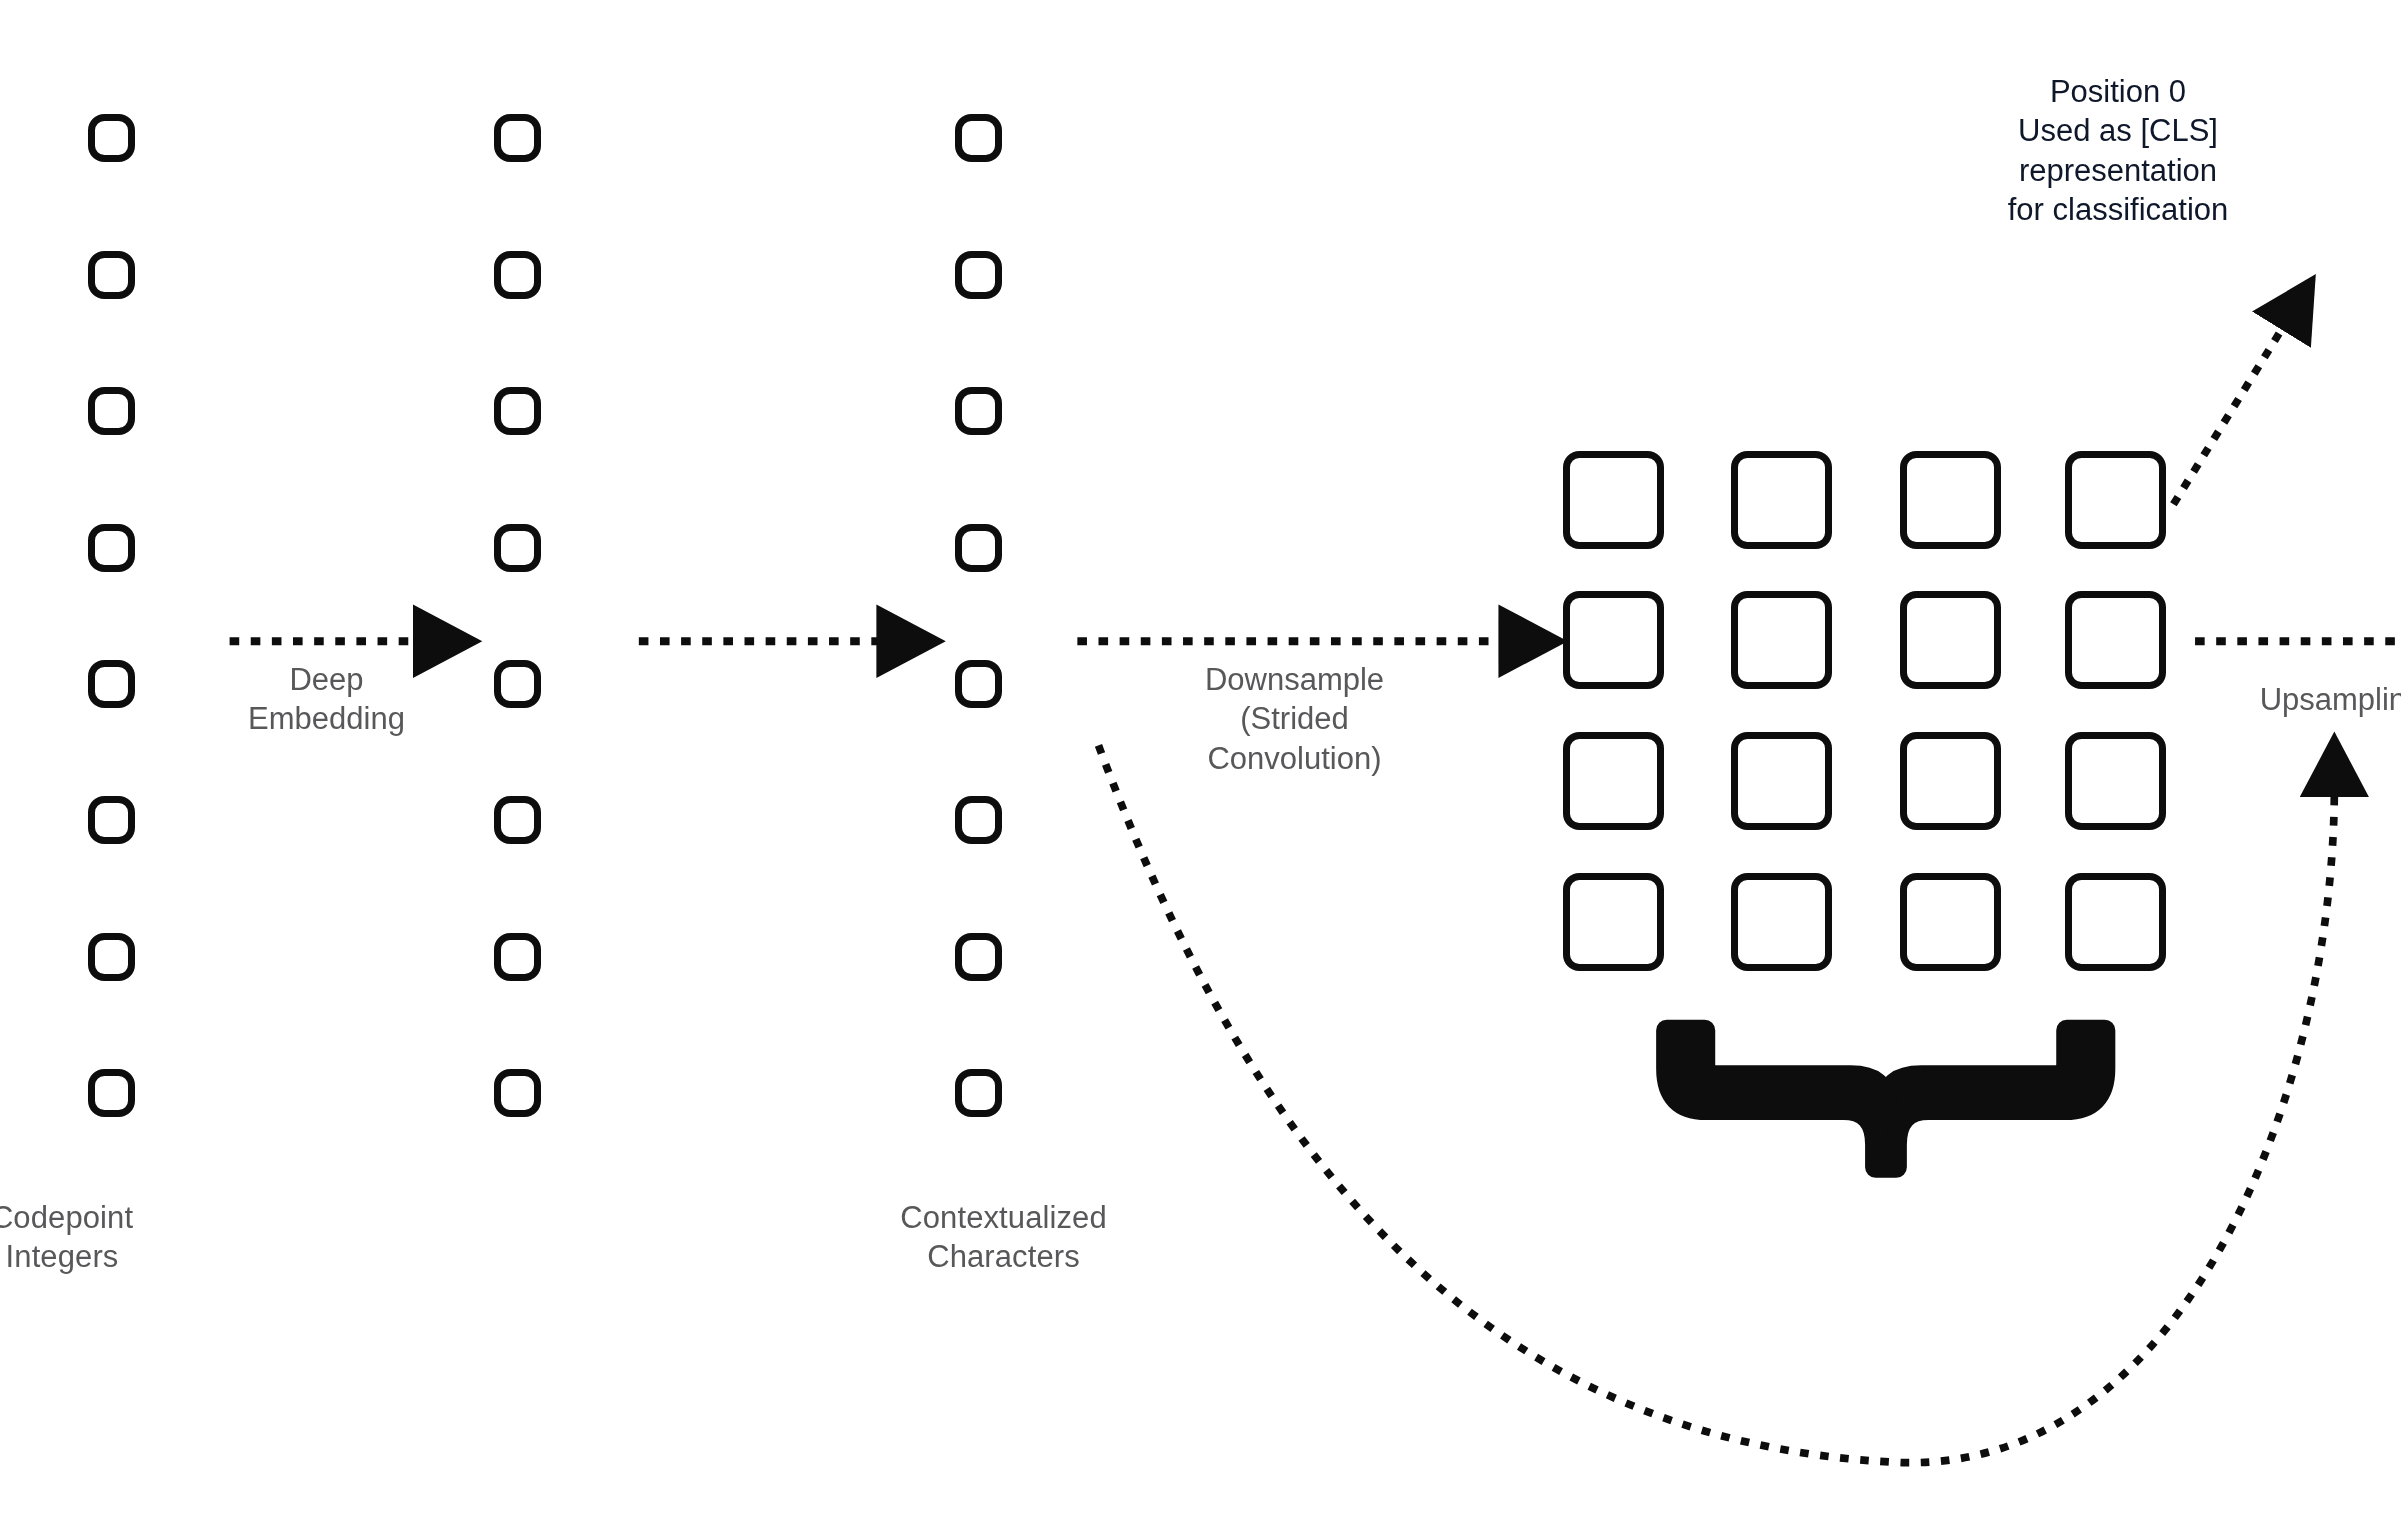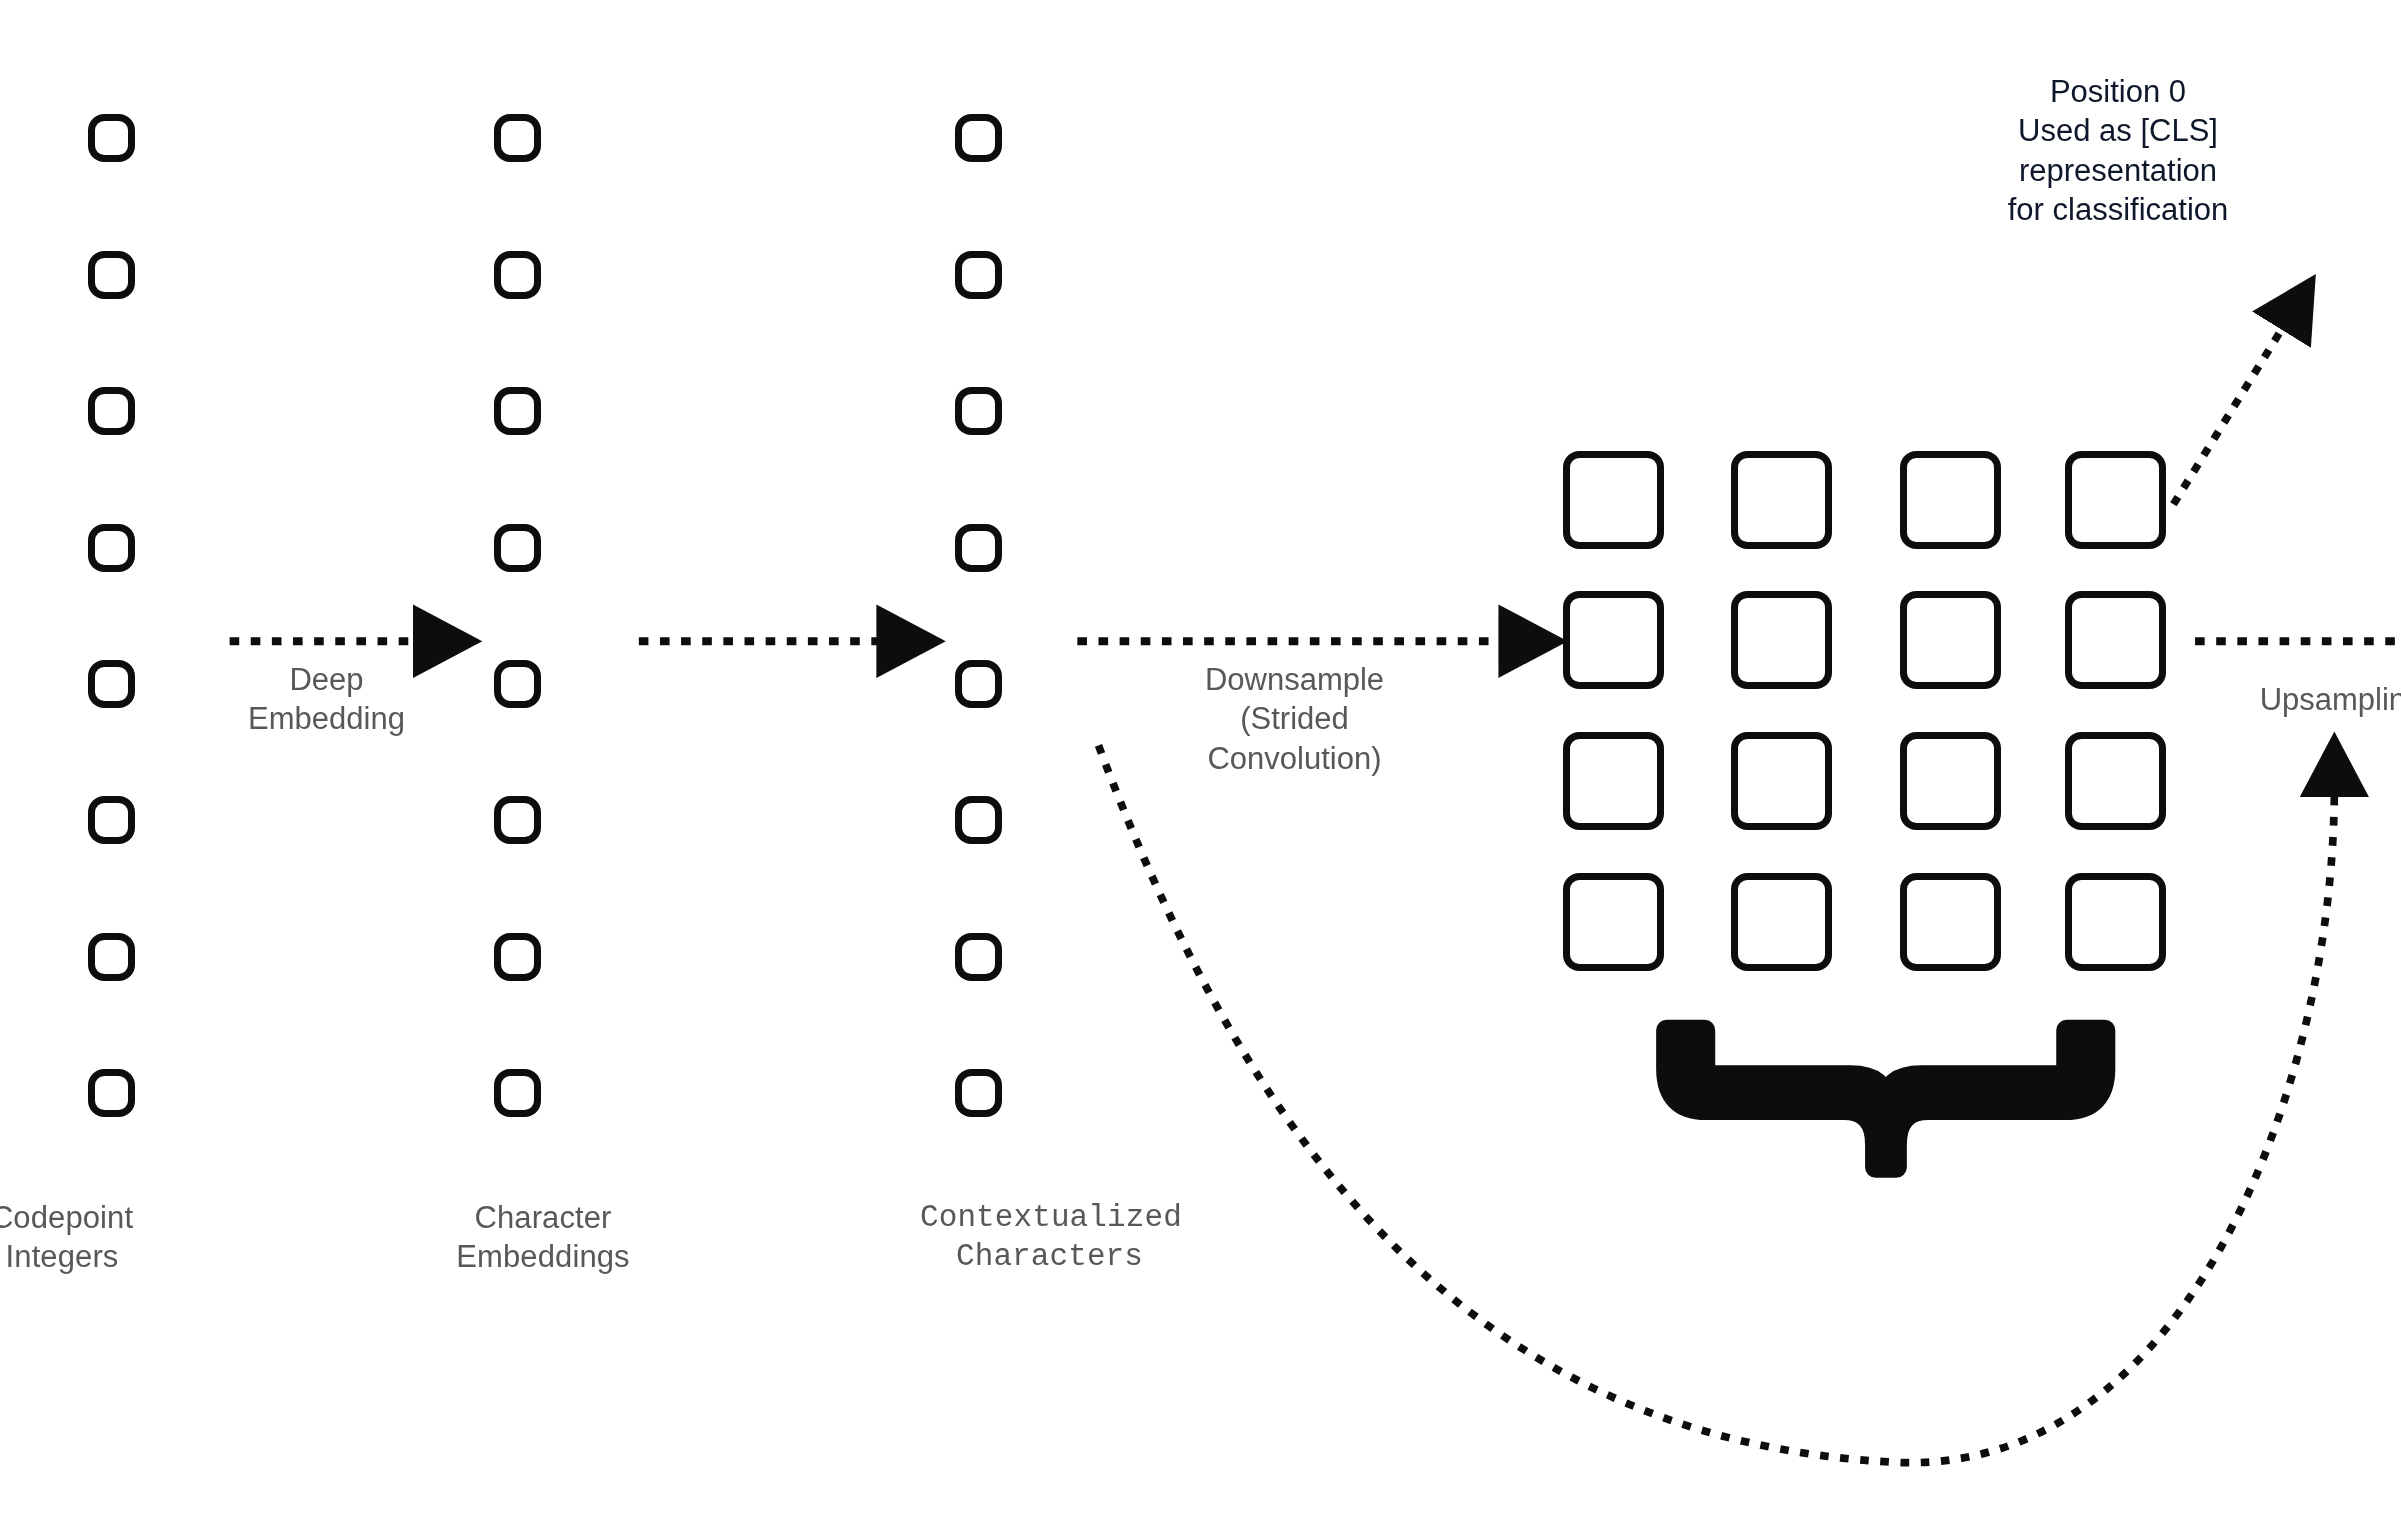--- a/index.html
+++ b/index.html
@@ -173,24 +173,22 @@
                Q 3926 2240 3853 2240
                L 3575 2240
                Q 3549 2240 3549 2215
                L 3549 2145 Z" fill="#0d0d0d" stroke="#0d0d0d" stroke-width="44" stroke-linejoin="round"></path>
     </g>
   </svg>
 
   <div class="lbl" style="left:-58px;top:1198px;width:240px;">Codepoint
 Integers</div>
 
-  <div class="lbl" style="left:423px;top:1198px;width:240px;">Character
-Embeddings</div>
-
-  <div class="lbl" style="left:920px;top:1198px;width:259px;font-family:Liberation Mono, monospace;">Contextualized
+
+  <div class="lbl" style="left:874px;top:1198px;width:259px;">Contextualized
 Characters</div>
 
 
   <div class="lbl" style="left:2389px;top:1213px;width:365px;">Concatenated
 Representations</div>
 
   <div class="arrowlbl" style="left:192px;top:660px;width:269px;">Deep
 Embedding</div>
 
 

